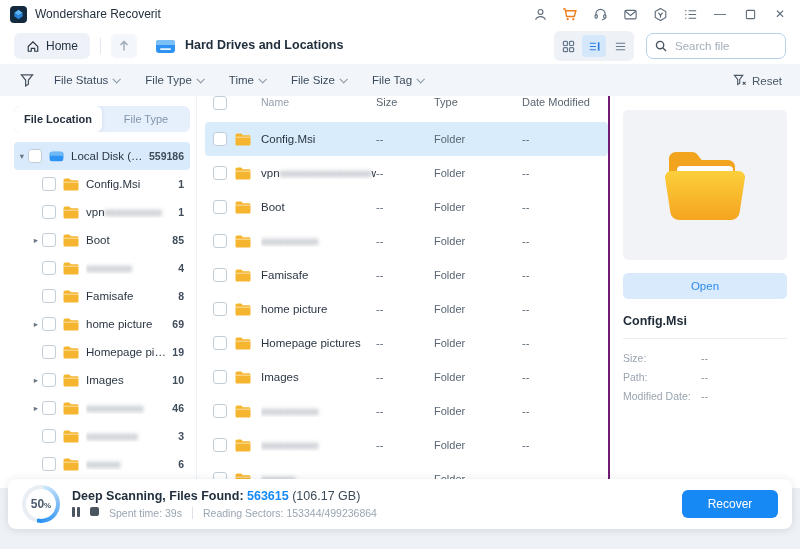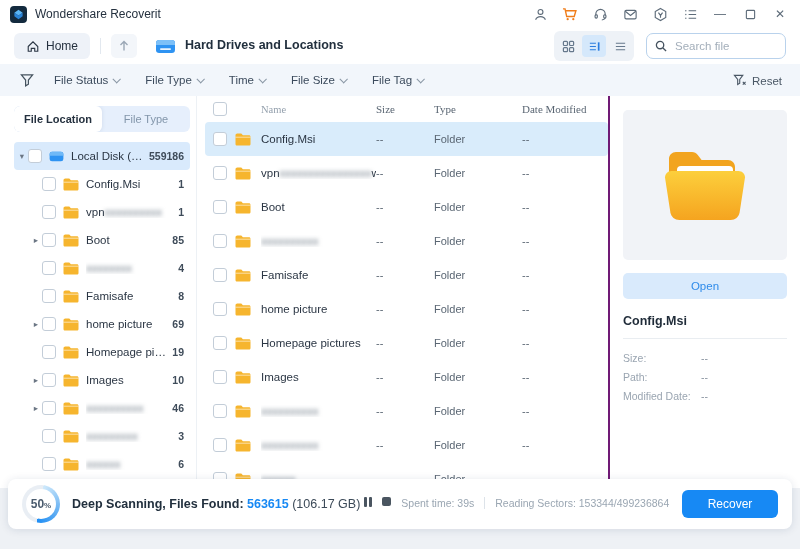--- a/index.html
+++ b/index.html
@@ -43,21 +43,21 @@
   .tree-row{display:flex;align-items:center;height:28px;border-radius:4px;cursor:pointer;padding-right:6px;}
   .tree-row.selected{background:#d9eafc;}
   .tree-arrow{width:12px;font-size:8.5px;color:#6b7684;text-align:center;flex:none;}
   .checkbox{width:12px;height:12px;border:1px solid #c3cdd8;border-radius:3px;background:#fff;flex:none;margin-right:7px;}
   .tree-icon{flex:none;margin-right:7px;display:flex;align-items:center;}
   .tree-label{flex:1;font-size:11.5px;color:#2b3644;white-space:nowrap;overflow:hidden;text-overflow:ellipsis;}
   .tree-count{flex:none;font-size:10.5px;color:#3f4c5a;margin-left:6px;font-weight:bold;}
   .redacted{filter:blur(2.3px);color:#707c88;}
 
   .main{flex:1;position:relative;overflow:hidden;padding-left:8px;}
-  .t-head{display:flex;align-items:center;height:26px;font-size:10.5px;color:#94a0ad;font-family:Liberation Serif, serif;}
+  .t-head{display:flex;align-items:flex-start;height:26px;font-size:10.5px;color:#94a0ad;}
   .t-row{display:flex;align-items:center;height:34px;border-radius:4px;}
   .t-row.selected{background:#d9ecfb;}
   .cb-cell{width:30px;display:flex;justify-content:flex-start;padding-left:8px;box-sizing:border-box;flex:none;}
   .fold-cell{width:26px;flex:none;display:flex;align-items:center;}
   .col-name{flex:1;font-size:11.5px;color:#2b3644;white-space:nowrap;overflow:hidden;}
   .col-size{width:58px;flex:none;font-size:11px;color:#5a6673;}
   .col-type{width:88px;flex:none;font-size:11px;color:#5a6673;}
   .col-date{width:86px;flex:none;font-size:11px;color:#5a6673;}
   .t-head .col-name{font-size:10.5px;color:#94a0ad;}
 
@@ -70,21 +70,21 @@
   .detail-label{width:78px;color:#9aa5b1;flex:none;}
   .detail-value{color:#8a95a1;}
 
   .bottom-bg{position:absolute;left:0;bottom:0;width:800px;height:61px;background:#eef1f5;}
   .statusbar{position:absolute;left:8px;right:8px;bottom:20px;height:50px;background:#fff;border-radius:8px;box-shadow:0 1px 8px rgba(20,45,80,.12);display:flex;align-items:center;padding:12px 14px;box-sizing:border-box;}
   .ring{width:38px;height:38px;border-radius:50%;background:conic-gradient(from 8deg,#cfe9fb 0deg,#58a9f2 120deg,#1f8ef5 185deg,#e9eef4 185deg 360deg);position:relative;flex:none;}
   .ring::after{content:"";position:absolute;inset:4px;background:#fff;border-radius:50%;}
   .ring-text{position:absolute;inset:0;display:flex;align-items:center;justify-content:center;z-index:1;font-weight:bold;color:#4a5b6e;}
   .ring-val{font-size:12px;}
   .ring-unit{font-size:8px;margin-top:3px;}
-  .scan-info{margin-left:12px;display:flex;flex-direction:row;gap:4px;}
+  .scan-info{margin-left:12px;display:flex;flex-direction:column;gap:4px;}
   .scan-line1{font-size:12.5px;font-weight:bold;color:#22303e;}
   .files-found{color:#1789f4;}
   .scan-size{font-weight:normal;color:#3c4a58;}
   .scan-line2{display:flex;align-items:flex-start;gap:10px;font-size:10.5px;color:#9aa6b2;}
   .ctrl-btn{display:flex;align-items:center;gap:2px;cursor:pointer;}
   .pause-bar{width:3px;height:10px;background:#4a5560;border-radius:1px;}
   .stop-sq{width:9px;height:9px;background:#4a5560;border-radius:2px;}
   .v-div{width:1px;height:12px;background:#dde3e9;}
   .recover-btn{margin-left:auto;width:96px;height:28px;background:#1789f4;border-radius:6px;display:flex;align-items:center;justify-content:center;color:#fff;font-size:12px;cursor:pointer;}
 </style>

